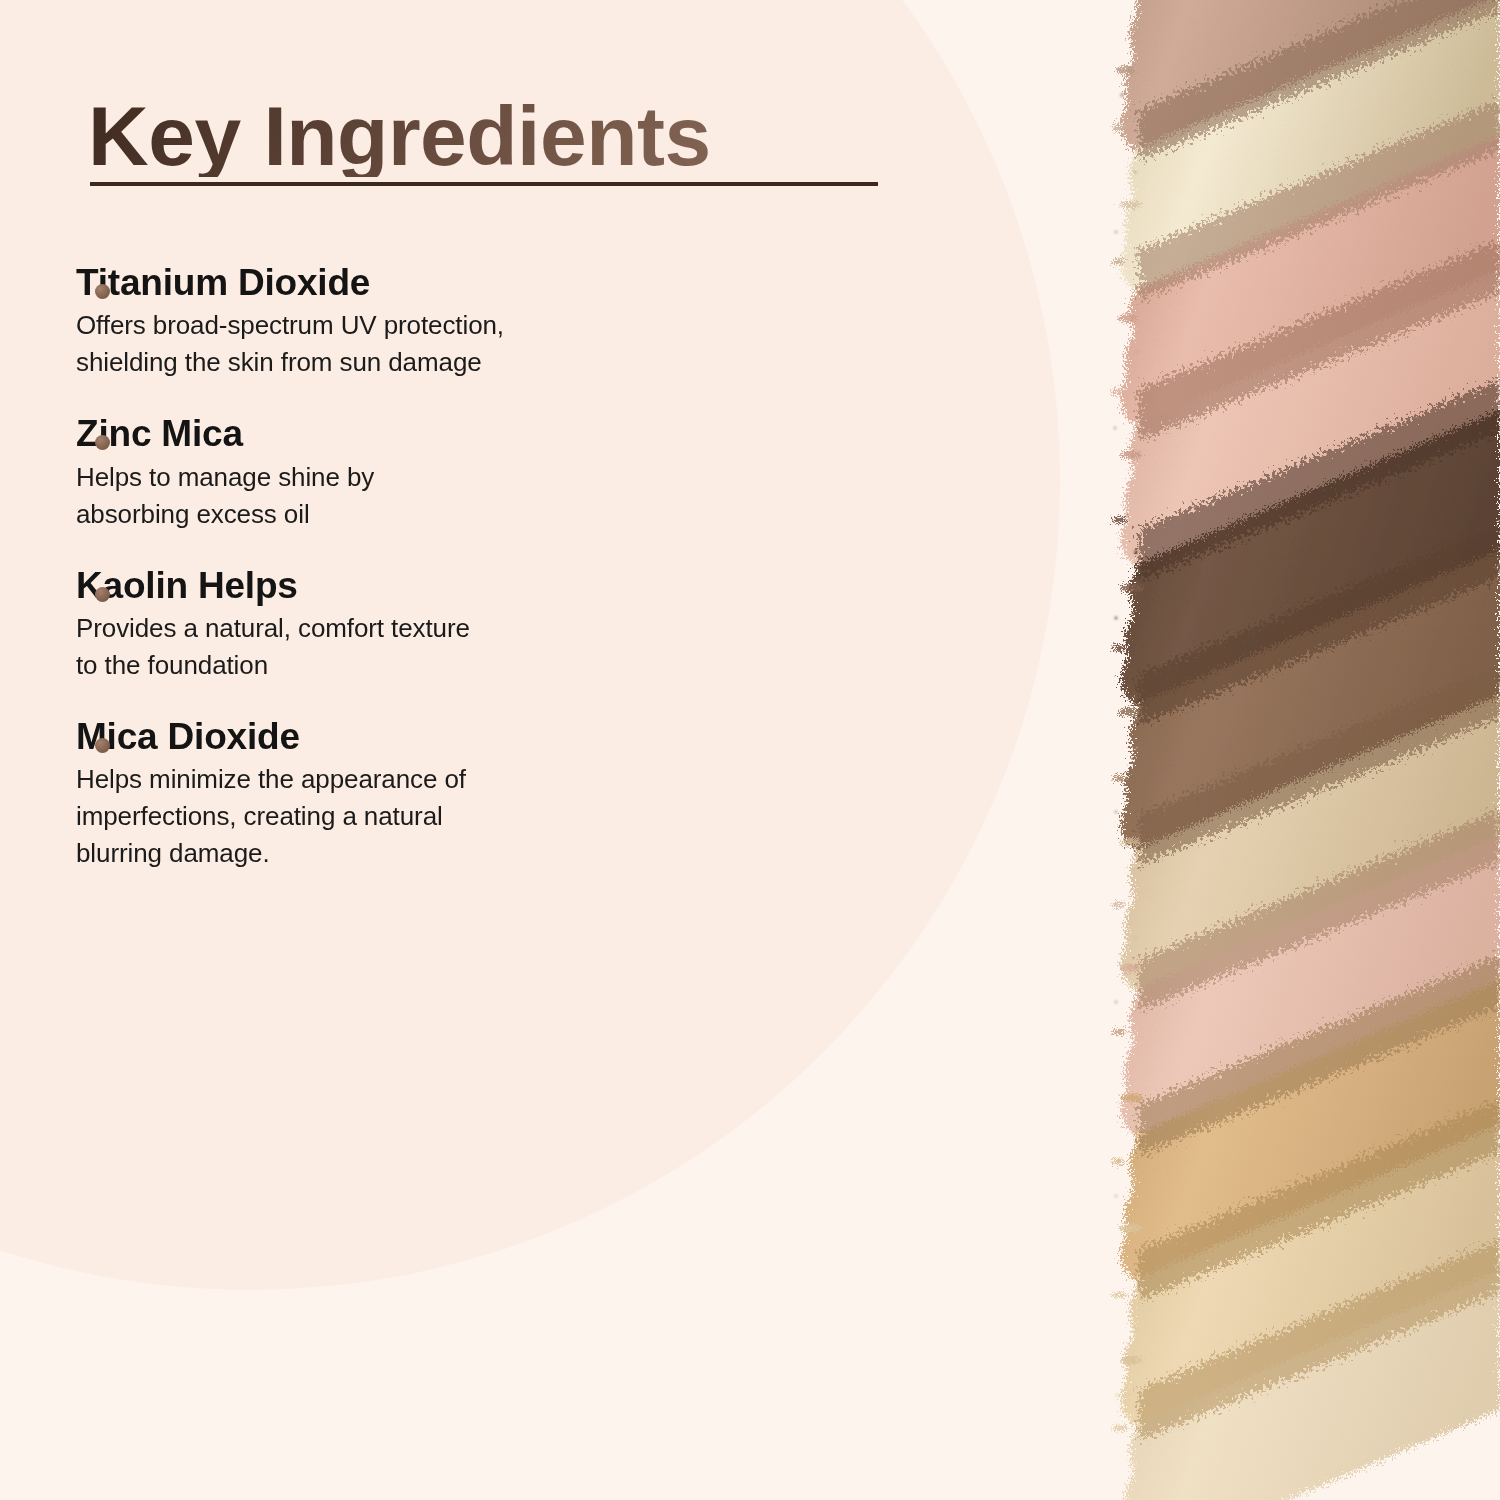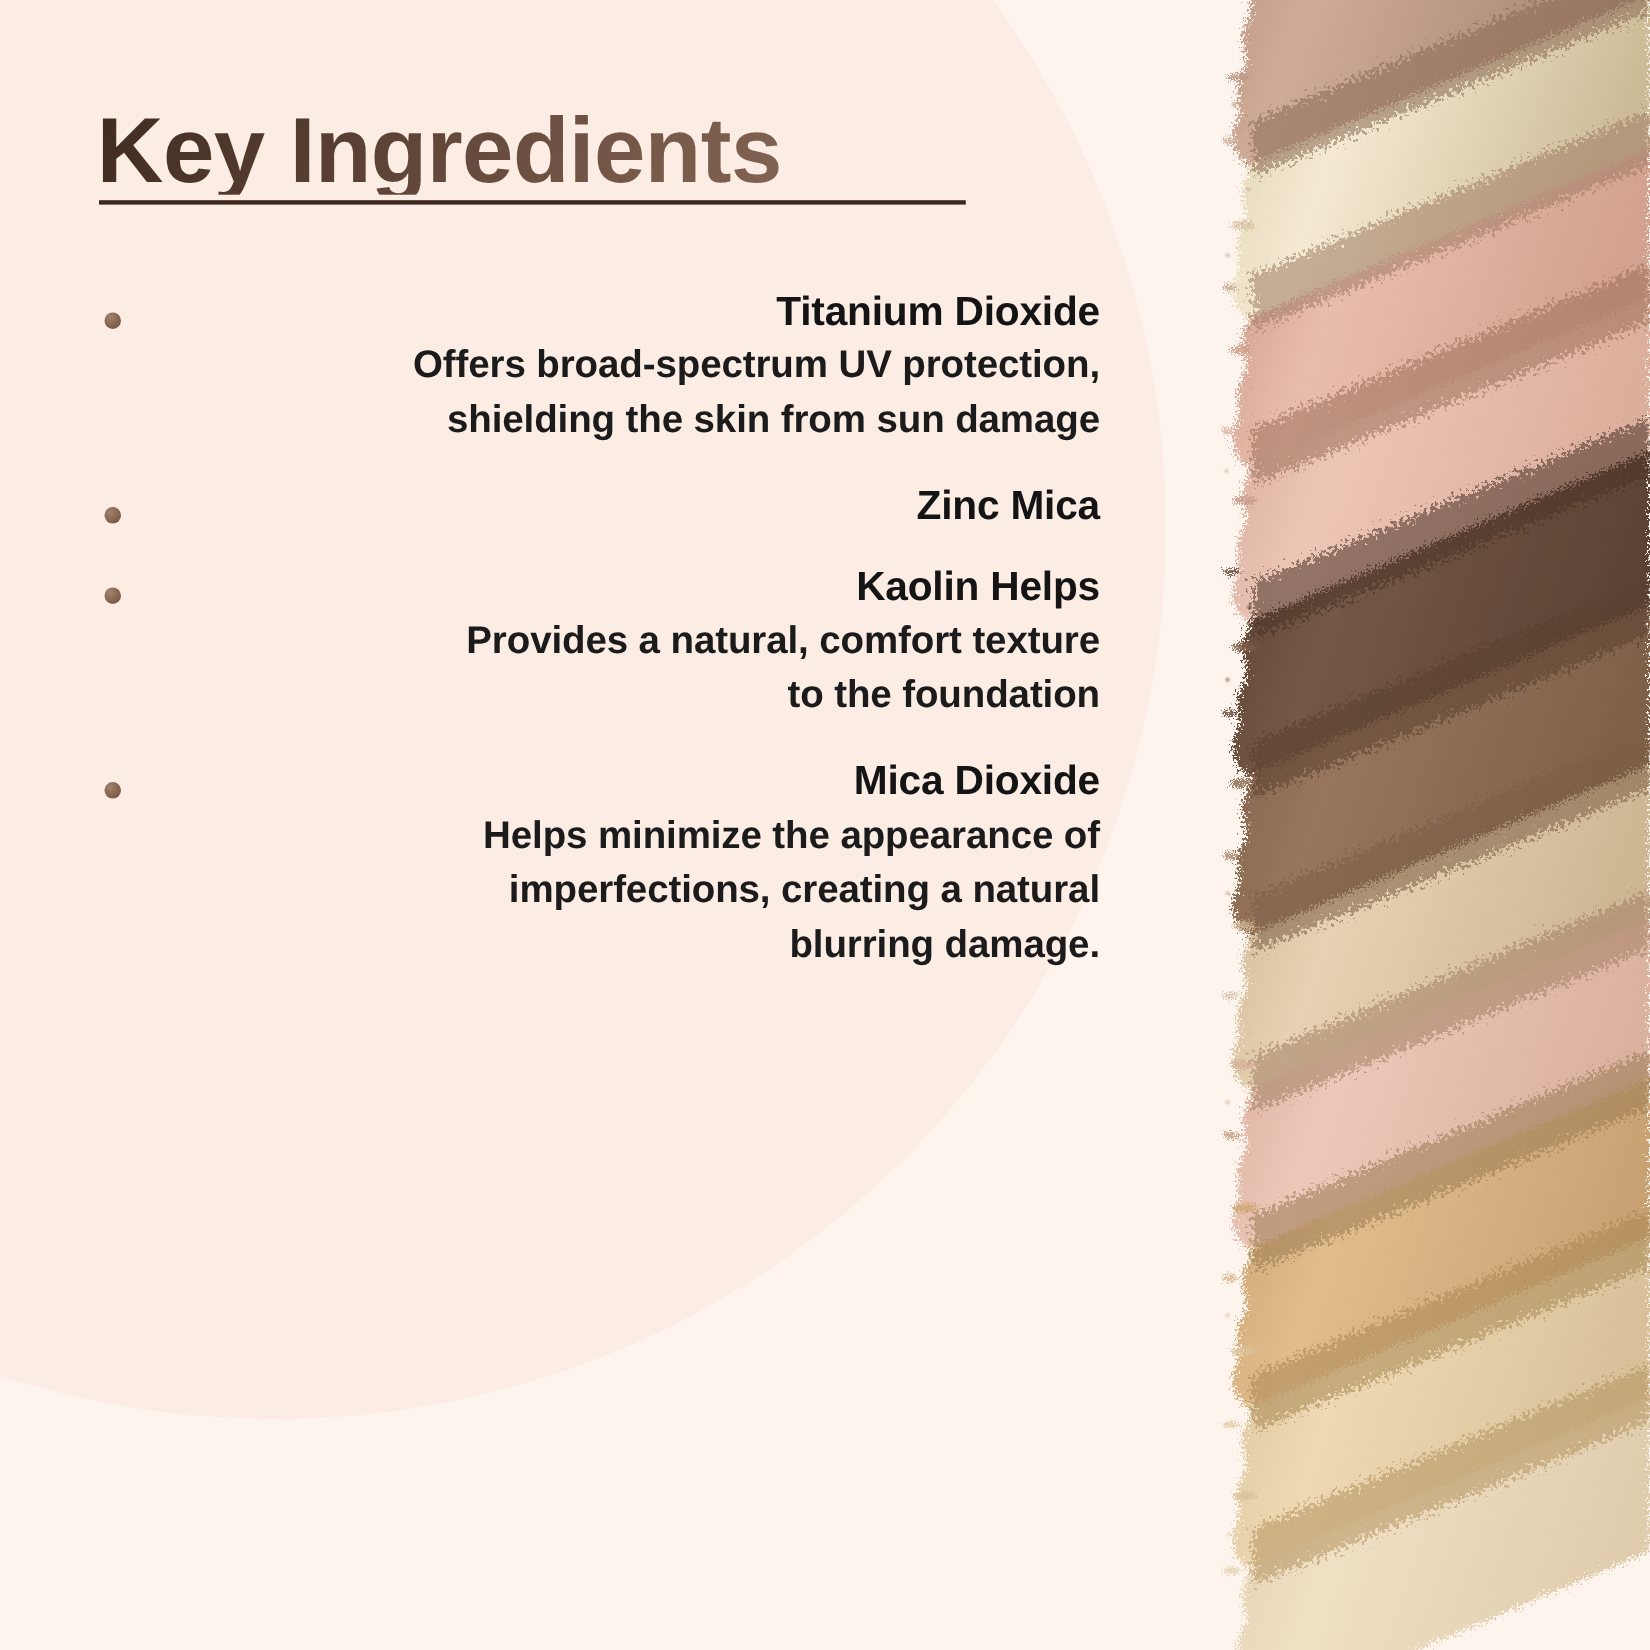--- a/index.html
+++ b/index.html
@@ -71,23 +71,22 @@
   
   .list {
     position: absolute;
     left: 0;
     top: 262px;
     width: 1000px;
   }
 
   .item {
     position: relative;
-    padding-left: 60px;
+    padding-left: 76px;
     margin-bottom: 32px;
-    text-align: right;
   }
 
   .bullet {
     position: absolute;
     left: 95px;
     top: 22px;
     width: 15px;
     height: 15px;
     border-radius: 50%;
     background: radial-gradient(circle at 35% 30%, #a1816e 0%, #86644f 55%, #6d4e3c 100%);
@@ -97,23 +96,23 @@
     margin: 0;
     font-size: 37px;
     line-height: 1.12;
     font-weight: 700;
     color: #141414;
     letter-spacing: -0.2px;
   }
 
   .item-desc {
     margin: 4px 0 0 0;
-    font-size: 35px;
+    font-size: 26px;
     line-height: 1.42;
-    font-weight: 700;
+    font-weight: 400;
     color: #1b1b1b;
     letter-spacing: -0.1px;
     white-space: pre-line;
   }
 
   
   .powder {
     position: absolute;
     right: 0;
     top: 0;
@@ -149,20 +148,22 @@
       <div class="item">
         <span class="bullet"></span>
         <h2 class="item-title">Titanium Dioxide</h2>
         <p class="item-desc">Offers broad-spectrum UV protection,
 shielding the skin from sun damage</p>
       </div>
 
       <div class="item">
         <span class="bullet"></span>
         <h2 class="item-title">Zinc Mica</h2>
+        <p class="item-desc">Helps to manage shine by
+absorbing excess oil</p>
       </div>
 
       <div class="item">
         <span class="bullet"></span>
         <h2 class="item-title">Kaolin Helps</h2>
         <p class="item-desc">Provides a natural, comfort texture
 to the foundation</p>
       </div>
 
 

